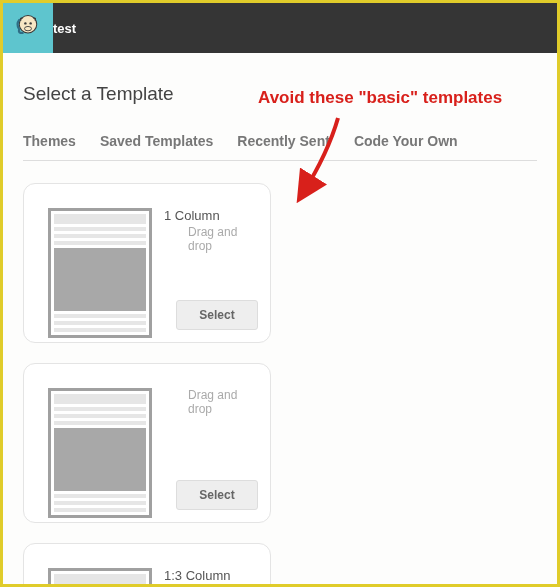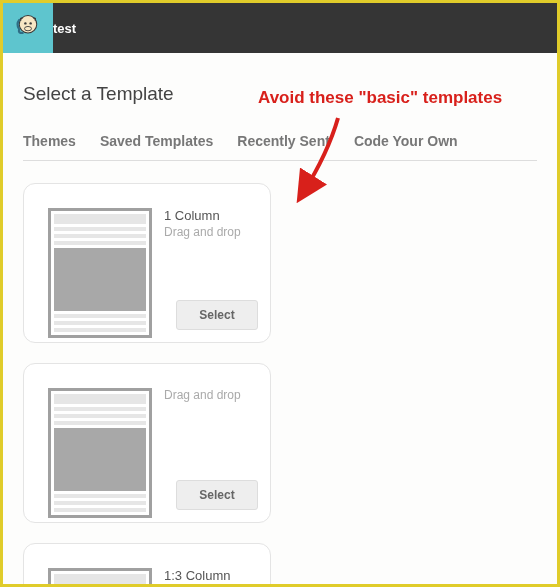--- a/index.html
+++ b/index.html
@@ -111,20 +111,21 @@
   }
   .tname {
     font-size: 13px;
     color: #555;
     font-weight: 400;
     margin-bottom: 2px;
   }
   .tdesc {
     font-size: 12px;
     color: #aaa;
+    margin-left: 24px;
   }
   .select-btn {
     position: absolute;
     right: 12px;
     bottom: 12px;
     background: #eee;
     border: 1px solid #ddd;
     border-radius: 3px;
     width: 82px;
     height: 30px;

